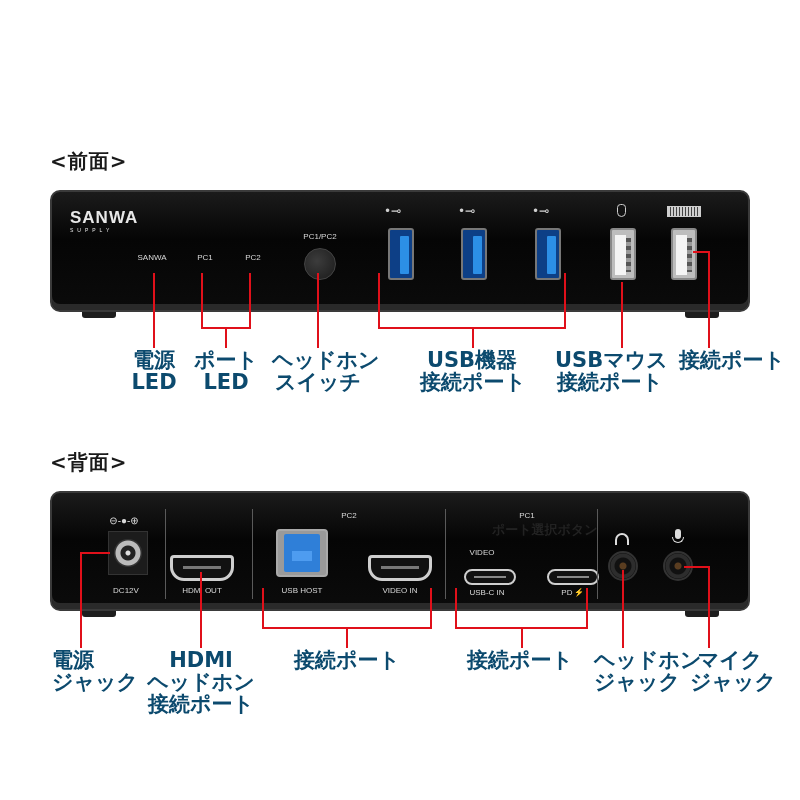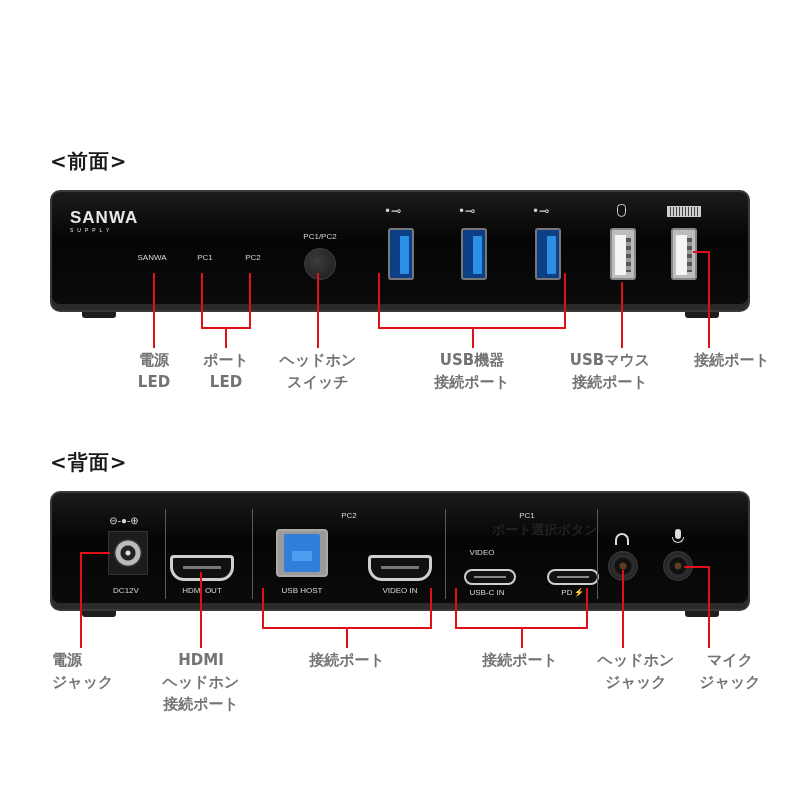--- a/index.html
+++ b/index.html
@@ -2,21 +2,21 @@
 <html><head>
 <meta charset="utf-8">
 <style>
   * { box-sizing: border-box; margin: 0; padding: 0; }
   body { width: 800px; height: 800px; background: #ffffff; position: relative; overflow: hidden; font-family: "DejaVu Sans", sans-serif; }
   .abs { position: absolute; }
   .section-title { font-size: 20px; font-weight: bold; color: #1a1a1a; letter-spacing: 1px; }
   .device { background: linear-gradient(180deg, #1b1b1b 0%, #050505 40%, #0b0b0b 100%); border-radius: 10px; border: 2px solid #3a3a3a; box-shadow: inset 0 -6px 0 #2a2a2a; }
   .foot { background: #1e1e1e; height: 6px; width: 34px; border-radius: 0 0 3px 3px; }
   .panel-label { color: #d8d8d8; font-family: "Liberation Sans", sans-serif; font-size: 8px; text-align: center; white-space: nowrap; }
-  .callout { color: #737373; font-size: 15px; font-weight: bold; text-align: center; line-height: 22px; white-space: nowrap; }
+  .callout { color: #0c4a6e; font-size: 21px; font-weight: bold; text-align: center; line-height: 22px; white-space: nowrap; }
   .rl { background: #e0101a; position: absolute; }
   .usb3 { width: 26px; height: 52px; border: 2px solid #777; border-radius: 3px; background: #0d3f86; }
   .usb3 .tongue { position: absolute; right: 3px; top: 6px; width: 9px; height: 38px; background: #2c8fe6; border-radius: 1px; }
   .usb2 { width: 26px; height: 52px; border: 2px solid #888; border-radius: 3px; background: #bdbdbd; }
   .usb2 .tongue { position: absolute; left: 3px; top: 5px; width: 11px; height: 40px; background: #f4f4f4; }
   .usb2 .pins { position: absolute; right: 3px; top: 8px; width: 5px; height: 34px; background: repeating-linear-gradient(180deg, #555 0 4px, #999 4px 8px); }
   .vdiv { position: absolute; width: 1px; background: #5a5a5a; }
   .hdmi { width: 64px; height: 26px; border: 3px solid #cfcfcf; border-radius: 4px 4px 14px 14px; background: #111; }
   .hdmi .slot { position: absolute; left: 10px; right: 10px; top: 8px; height: 3px; background: #777; }
   .usbc { width: 52px; height: 16px; border: 2px solid #cfcfcf; border-radius: 8px; background: #111; }

